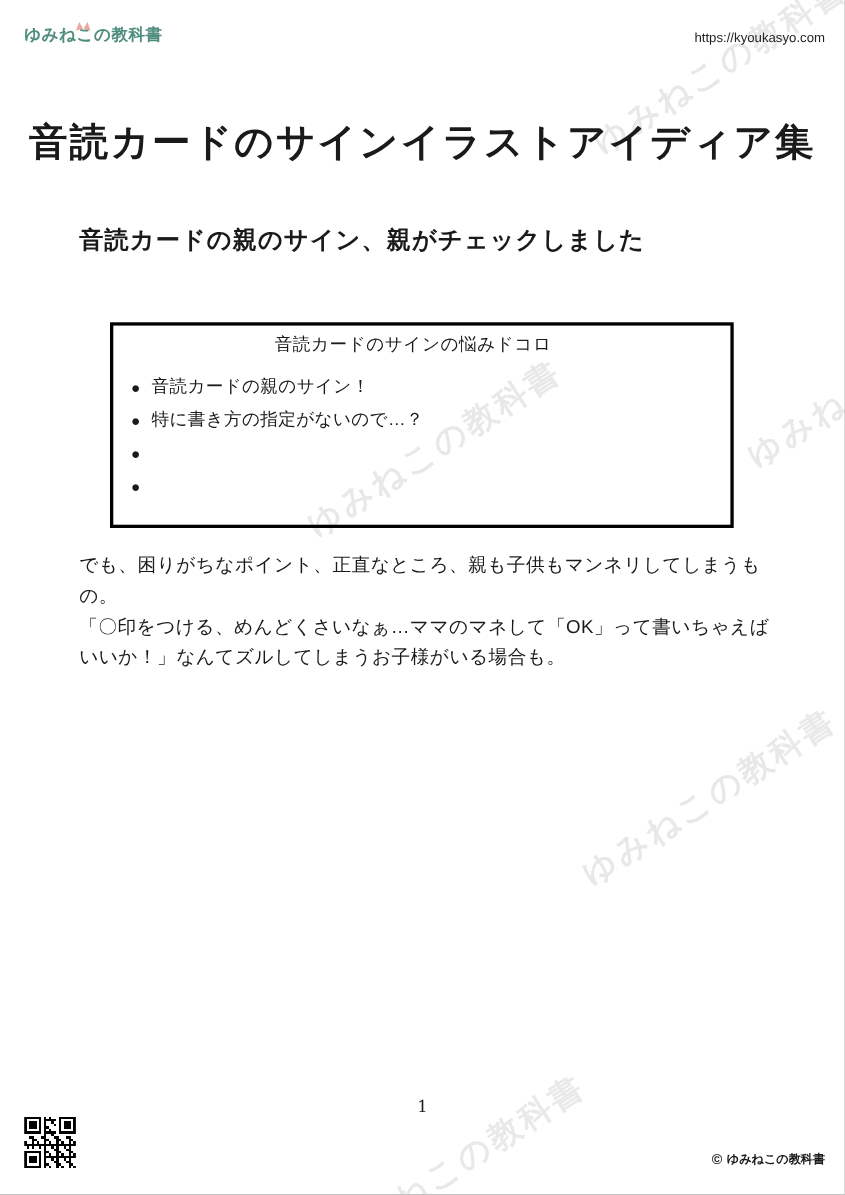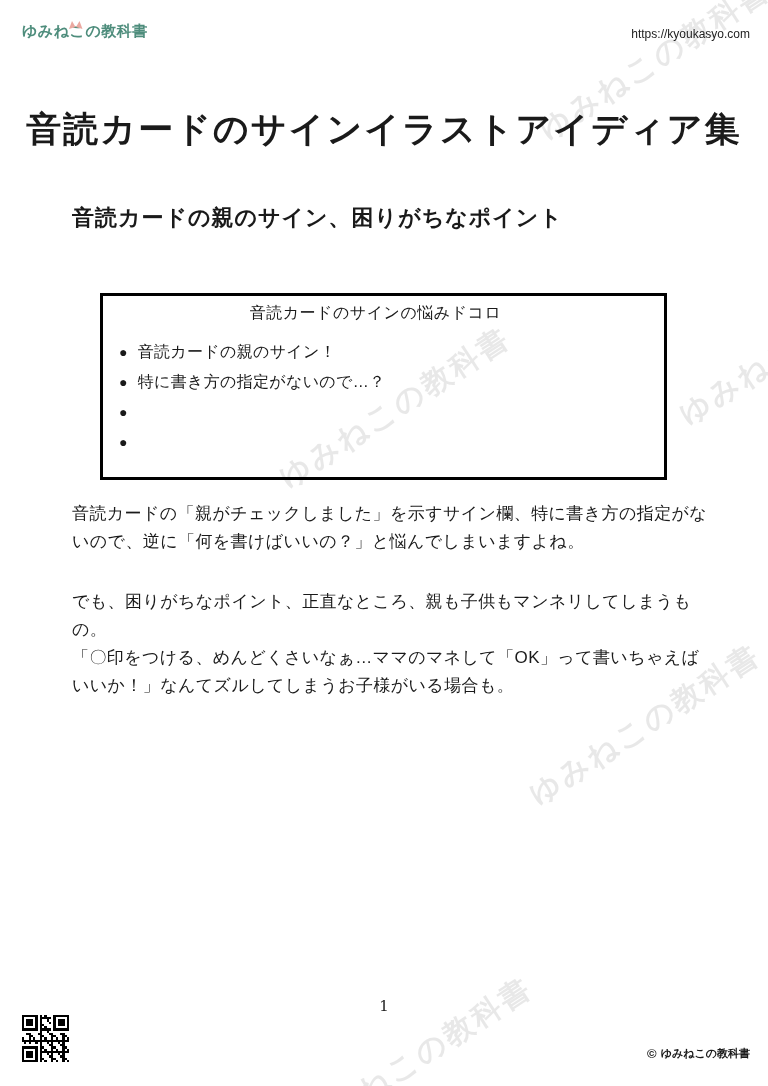--- a/index.html
+++ b/index.html
@@ -62,42 +62,41 @@
     <span class="logo-ears">
       <svg width="15" height="8" viewBox="0 0 15 8">
         <path d="M1 8 L4 0 L7.5 6 Z" fill="#eba9a1"></path>
         <path d="M8 6 L11.5 0 L14.5 8 Z" fill="#eba9a1"></path>
       </svg>
     </span>
   </div>
   <div class="site-url">https://kyoukasyo.com</div>
 
   <h1 class="doc-title">音読カードのサインイラストアイディア集</h1>
-  <h2 class="section-heading">音読カードの親のサイン、困りがちなポイント</h2>
+  <h2 class="section-heading">音読カードの親のサイン、親がチェックしました</h2>
 
   <div class="trouble-box">
     <div class="trouble-box-title">音読カードのサインの悩みドコロ</div>
     <div class="box-item">
       <span class="dot">●</span>
       <span>音読カードの親のサイン！</span>
     </div>
     <div class="box-item">
       <span class="dot">●</span>
       <span>特に書き方の指定がないので…？</span>
     </div>
     <div class="box-item">
       <span class="dot">●</span>
     </div>
     <div class="box-item">
       <span class="dot">●</span>
     </div>
   </div>
 
   <div class="body-text">
-    <p>音読カードの「親がチェックしました」を示すサイン欄、特に書き方の指定がないので、逆に「何を書けばいいの？」と悩んでしまいますよね。</p>
     <p class="tight">でも、困りがちなポイント、正直なところ、親も子供もマンネリしてしまうもの。</p>
     <p class="tight">「〇印をつける、めんどくさいなぁ…ママのマネして「OK」って書いちゃえばいいか！」なんてズルしてしまうお子様がいる場合も。</p>
   </div>
 
   <div class="page-number">1</div>
 
   <svg class="qr" width="47" height="47" viewBox="0 0 21 21" shape-rendering="crispEdges">
     <rect x="0" y="0" width="21" height="21" fill="#fff"></rect>
     <g fill="#000">
 

